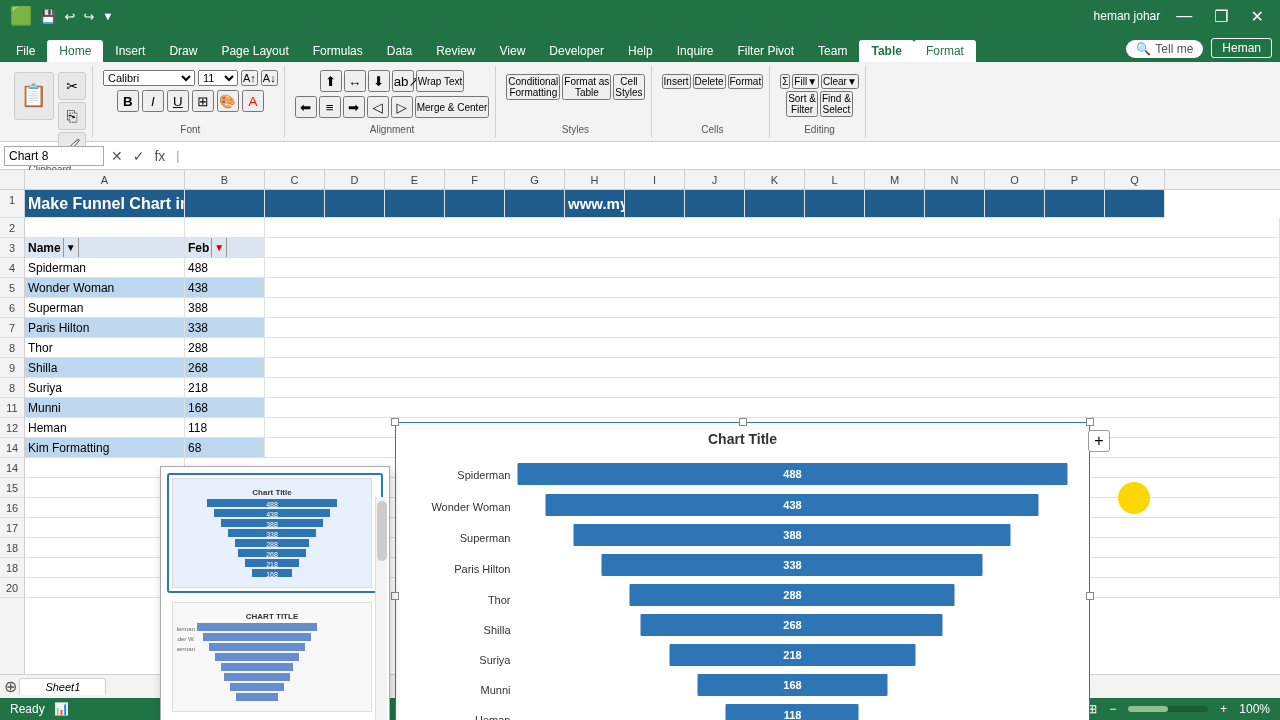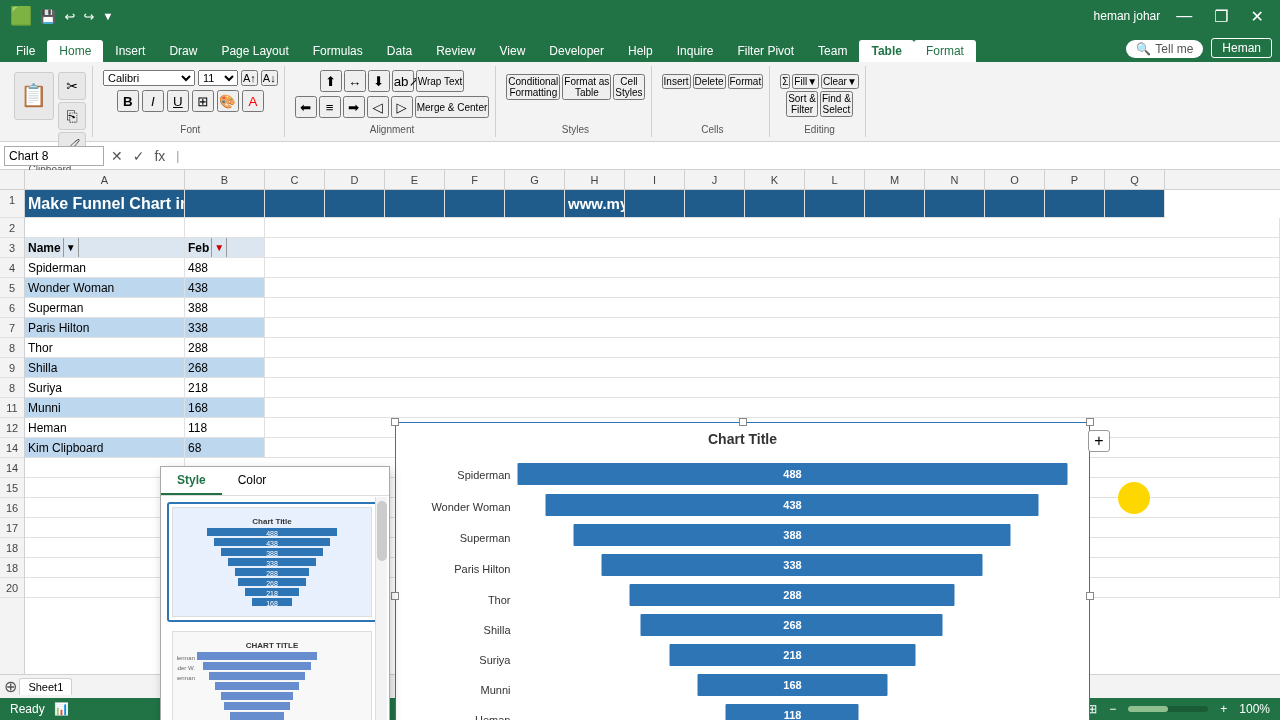--- a/index.html
+++ b/index.html
@@ -187,26 +187,27 @@
       right: 0;
       height: 24px;
       background: #f3f3f3;
       border-top: 1px solid #d0d0d0;
       display: flex;
       align-items: center;
       padding: 0 4px;
       gap: 2px;
     }
     .sheet-tab {
-      padding: 2px 8px;
+      padding: 2px 25px;
       border: 1px solid #d0d0d0;
       background: white;
       font-size: 11px;
       cursor: pointer;
       border-radius: 3px 3px 0 0;
+      font-style: italic;
     }
     .sheet-tab.active { background: white; border-bottom: none; }
 
     
     .chart-outer {
       position: absolute;
       left: 395px;
       top: 252px;
       width: 695px;
       height: 348px;
@@ -539,21 +540,21 @@
         <div class="cell col-a cell-highlighted">Munni</div>
         <div class="cell col-b cell-highlighted">168</div>
         <div class="cell" style="flex:1;"></div>
       </div>
       <div class="grid-row">
         <div class="cell col-a">Heman</div>
         <div class="cell col-b">118</div>
         <div class="cell" style="flex:1;"></div>
       </div>
       <div class="grid-row">
-        <div class="cell col-a cell-highlighted">Kim Clipboard</div>
+        <div class="cell col-a cell-highlighted">Kim Formatting</div>
         <div class="cell col-b cell-highlighted">68</div>
         <div class="cell" style="flex:1;"></div>
       </div>
 
       <div class="grid-row">
           <div class="cell col-a"></div>
           <div class="cell" style="flex:1;"></div>
         </div>
       <div class="grid-row">
           <div class="cell col-a"></div>
@@ -636,24 +637,20 @@
         <rect x="323" y="249" width="133" height="22" fill="#2e75b6" rx="1"></rect>
         <text x="390" y="264" text-anchor="middle" font-size="11" fill="white" font-weight="bold">118</text>
 
         <rect x="351" y="279" width="77" height="22" fill="#2e75b6" rx="1"></rect>
         <text x="390" y="294" text-anchor="middle" font-size="11" fill="white" font-weight="bold">68</text>
       </svg>
     </div>
   </div>
 
   <div class="style-panel">
-    <div class="style-panel-tabs">
-      <div class="style-tab active">Style</div>
-      <div class="style-tab">Color</div>
-    </div>
     <div class="style-previews">
 
       <div class="style-preview selected">
         <div class="preview-img">
           <svg width="190" height="100" viewBox="0 0 190 100">
             <text x="95" y="12" text-anchor="middle" font-size="8" fill="#333" font-weight="bold">Chart Title</text>
             <rect x="30" y="16" width="130" height="8" fill="#2e75b6"></rect>
             <text x="95" y="24" text-anchor="middle" font-size="7" fill="white">488</text>
             <rect x="37" y="26" width="116" height="8" fill="#2e75b6"></rect>
             <text x="95" y="34" text-anchor="middle" font-size="7" fill="white">438</text>

